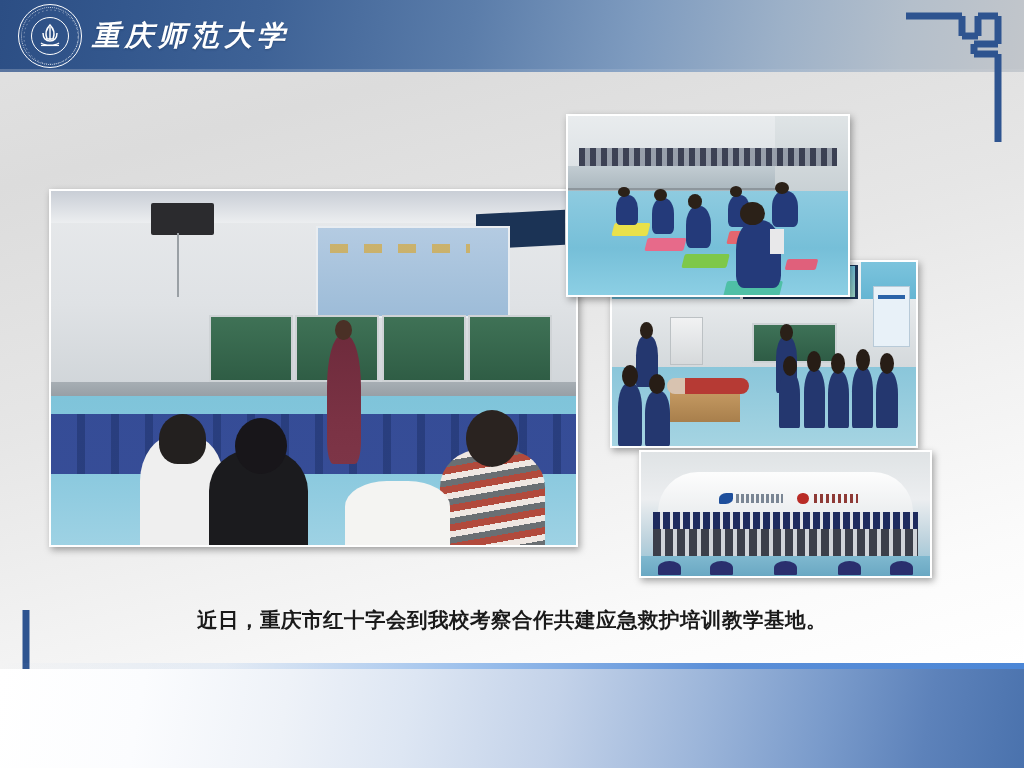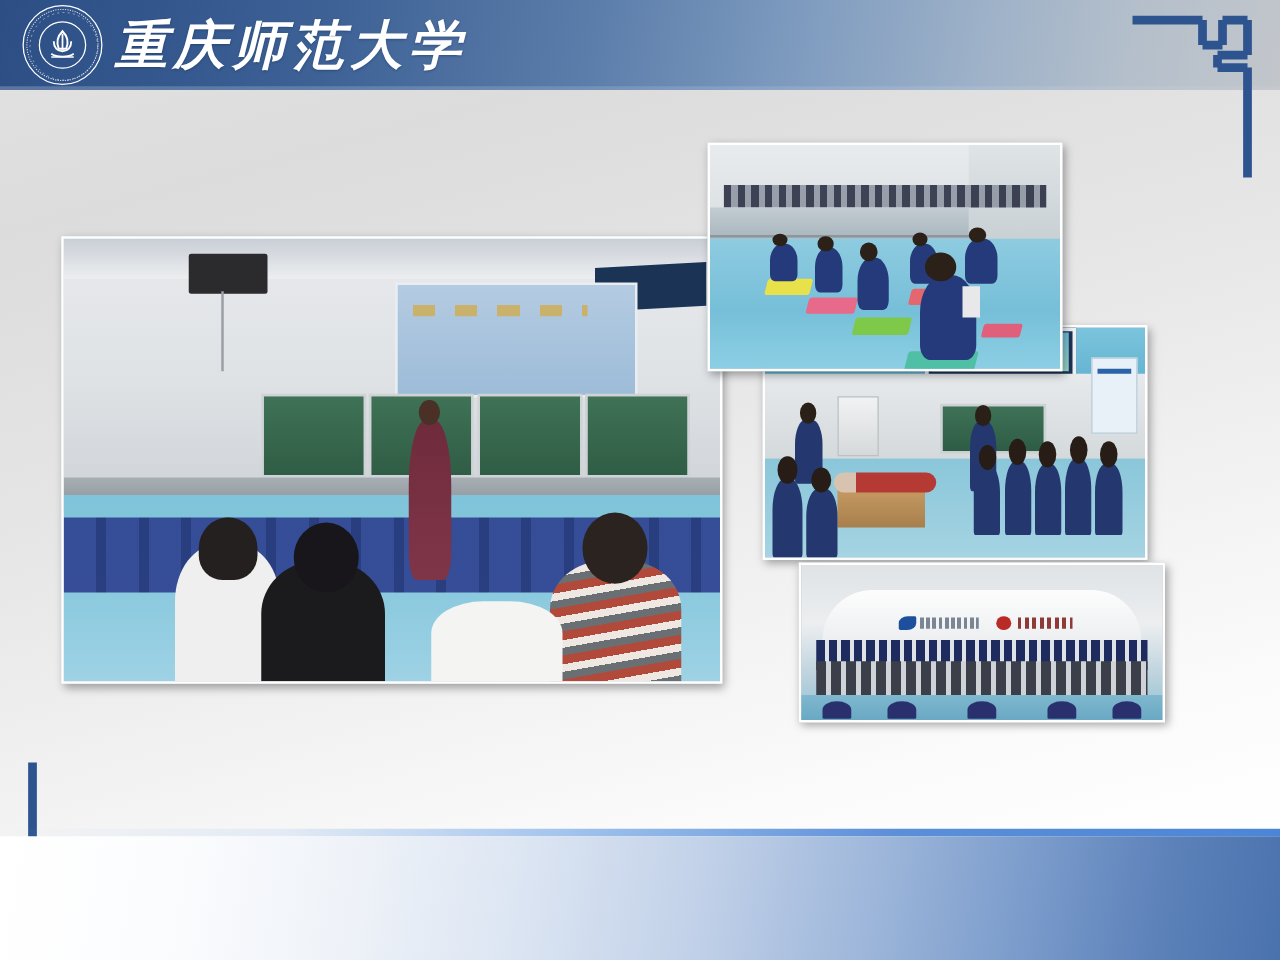--- a/index.html
+++ b/index.html
@@ -66,21 +66,21 @@
     position: absolute; left: 0; top: 0; width: 64px; height: 64px;
     z-index: 3; pointer-events: none;
   }
 
   #univ-name {
     position: absolute;
     left: 92px; top: 8px;
     height: 56px;
     display: flex; align-items: center;
     color: #ffffff;
-    font-size: 42px;
+    font-size: 28px;
     letter-spacing: 5px;
     font-weight: 700;
     font-family: "DejaVu Serif", "Liberation Serif", serif;
     font-style: italic;
     text-shadow: 0 1px 2px rgba(20,45,85,0.45);
     white-space: nowrap;
   }
 
   
   #ornament-tr {
@@ -407,17 +407,18 @@
       <div class="rowfront"></div>
       <div class="floor"></div>
       <div class="chair" style="left:6%;"></div>
       <div class="chair" style="left:24%;"></div>
       <div class="chair" style="left:46%;"></div>
       <div class="chair" style="left:68%;"></div>
       <div class="chair" style="left:86%;"></div>
     </div>
   </div>
 
+  <div id="caption">近日，重庆市红十字会到我校考察合作共建应急救护培训教学基地。</div>
 
   <div id="bottom-accent"></div>
   <div id="bottom-band"></div>
 
 </div>
 
 </body></html>

